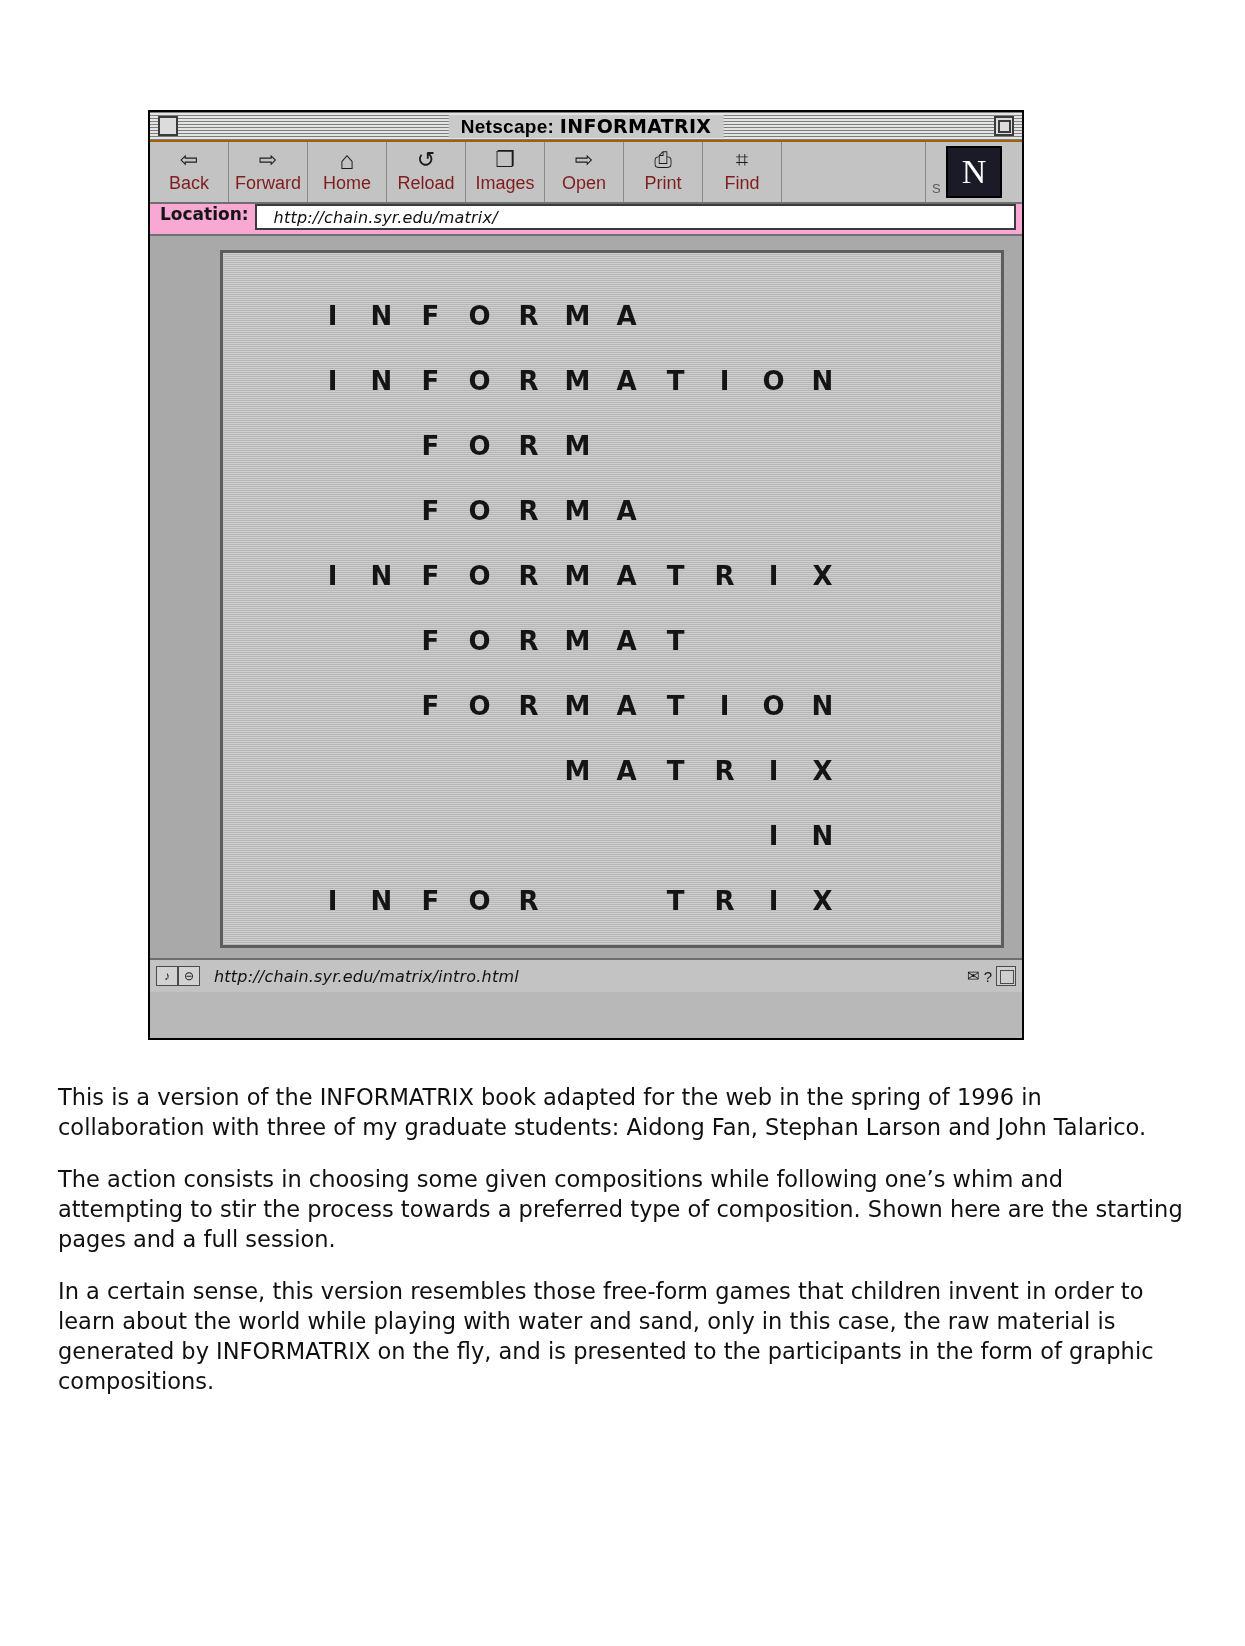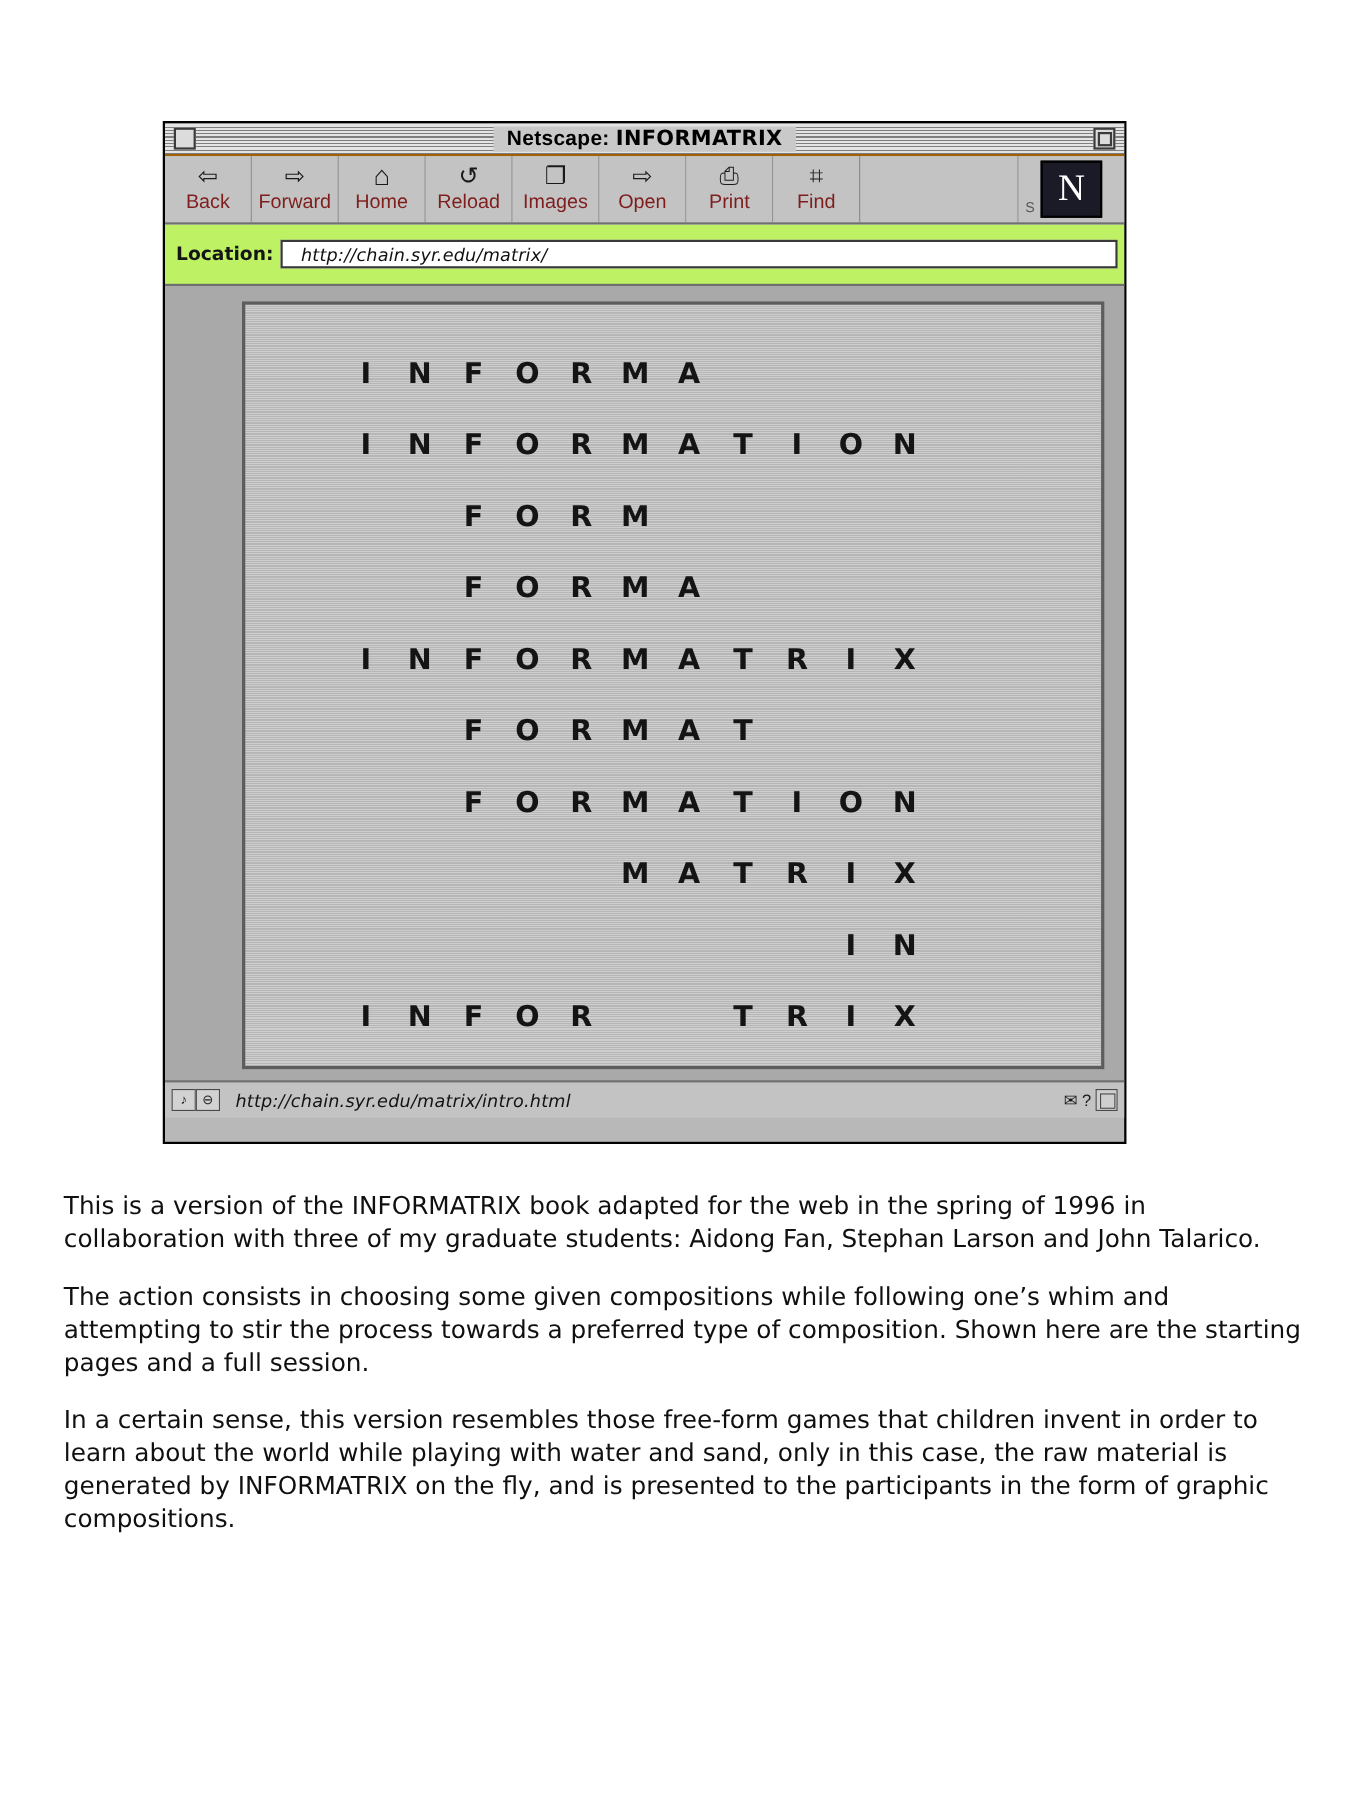--- a/index.html
+++ b/index.html
@@ -150,24 +150,24 @@
     line-height: 34px;
   }
   .tb-logo .stopghost {
     position: absolute;
     left: 6px; bottom: 6px;
     font-size: 13px; color: #5b5b5b;
   }
 
   
   .locbar {
-    height: 56px;
-    background: #bef264;
-    display: flex;
-    align-items: center;
+    height: 32px;
+    background: #f9a8d4;
+    display: flex;
+    align-items: flex-start;
     padding: 0 6px;
     box-sizing: border-box;
     border-bottom: 2px solid #6f6f6f;
   }
   .loc-label {
     font-size: 17px;
     font-weight: bold;
     font-family: "DejaVu Sans", sans-serif;
     color: #151515;
     padding: 0 6px 0 4px;

